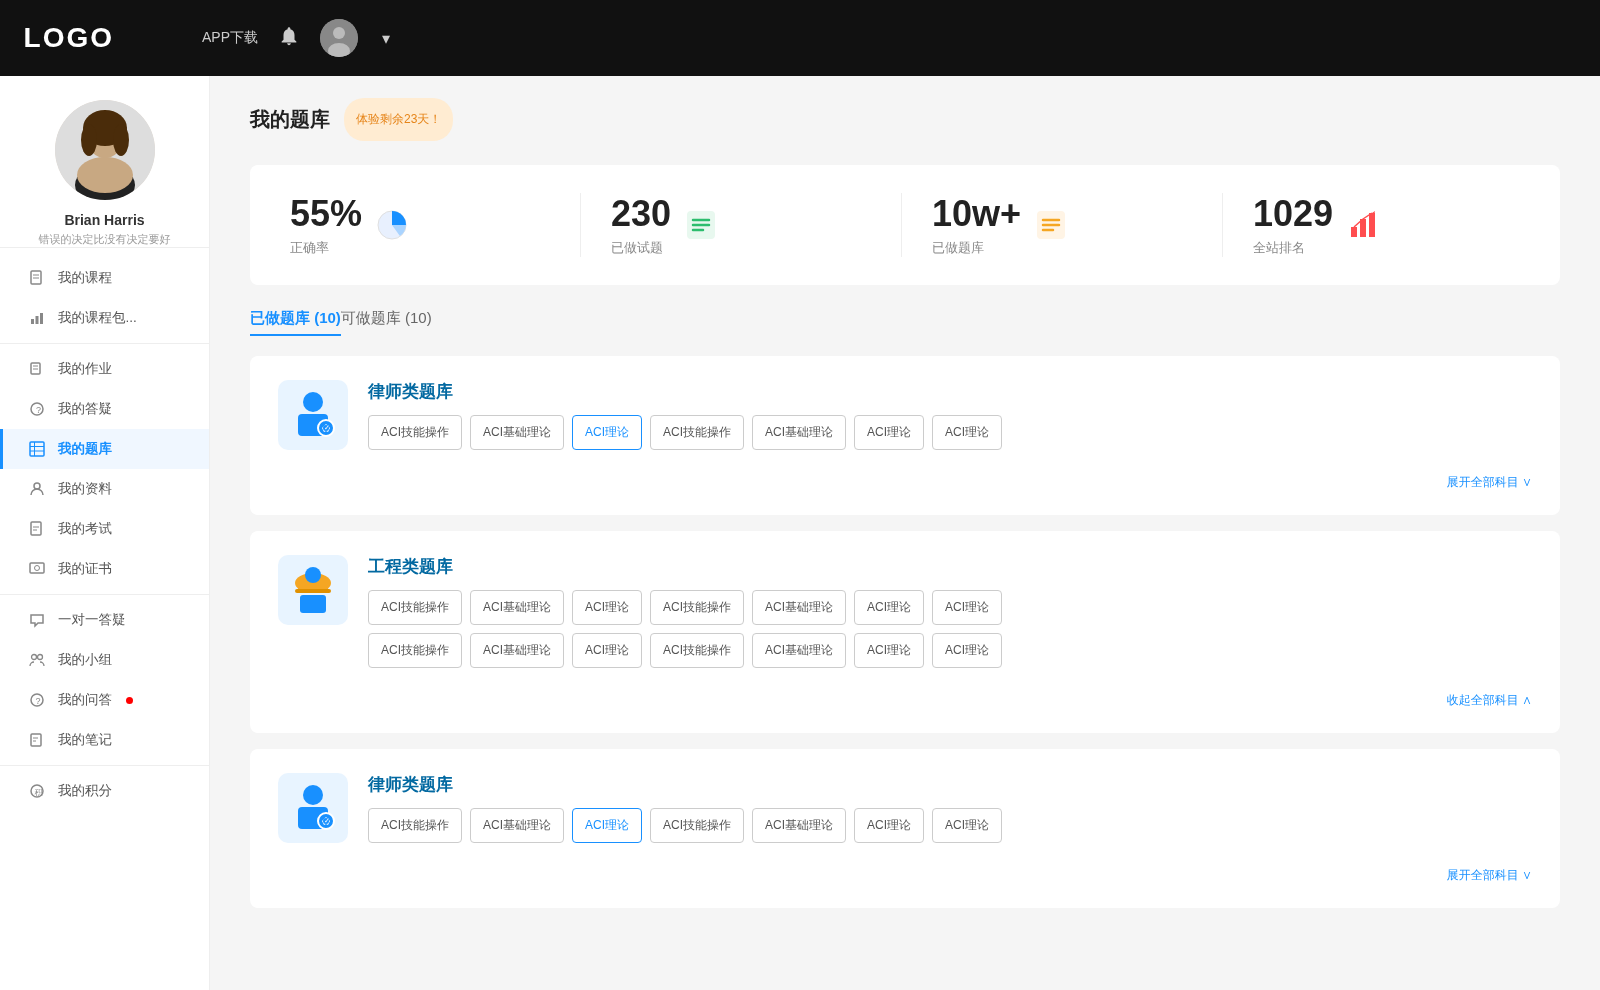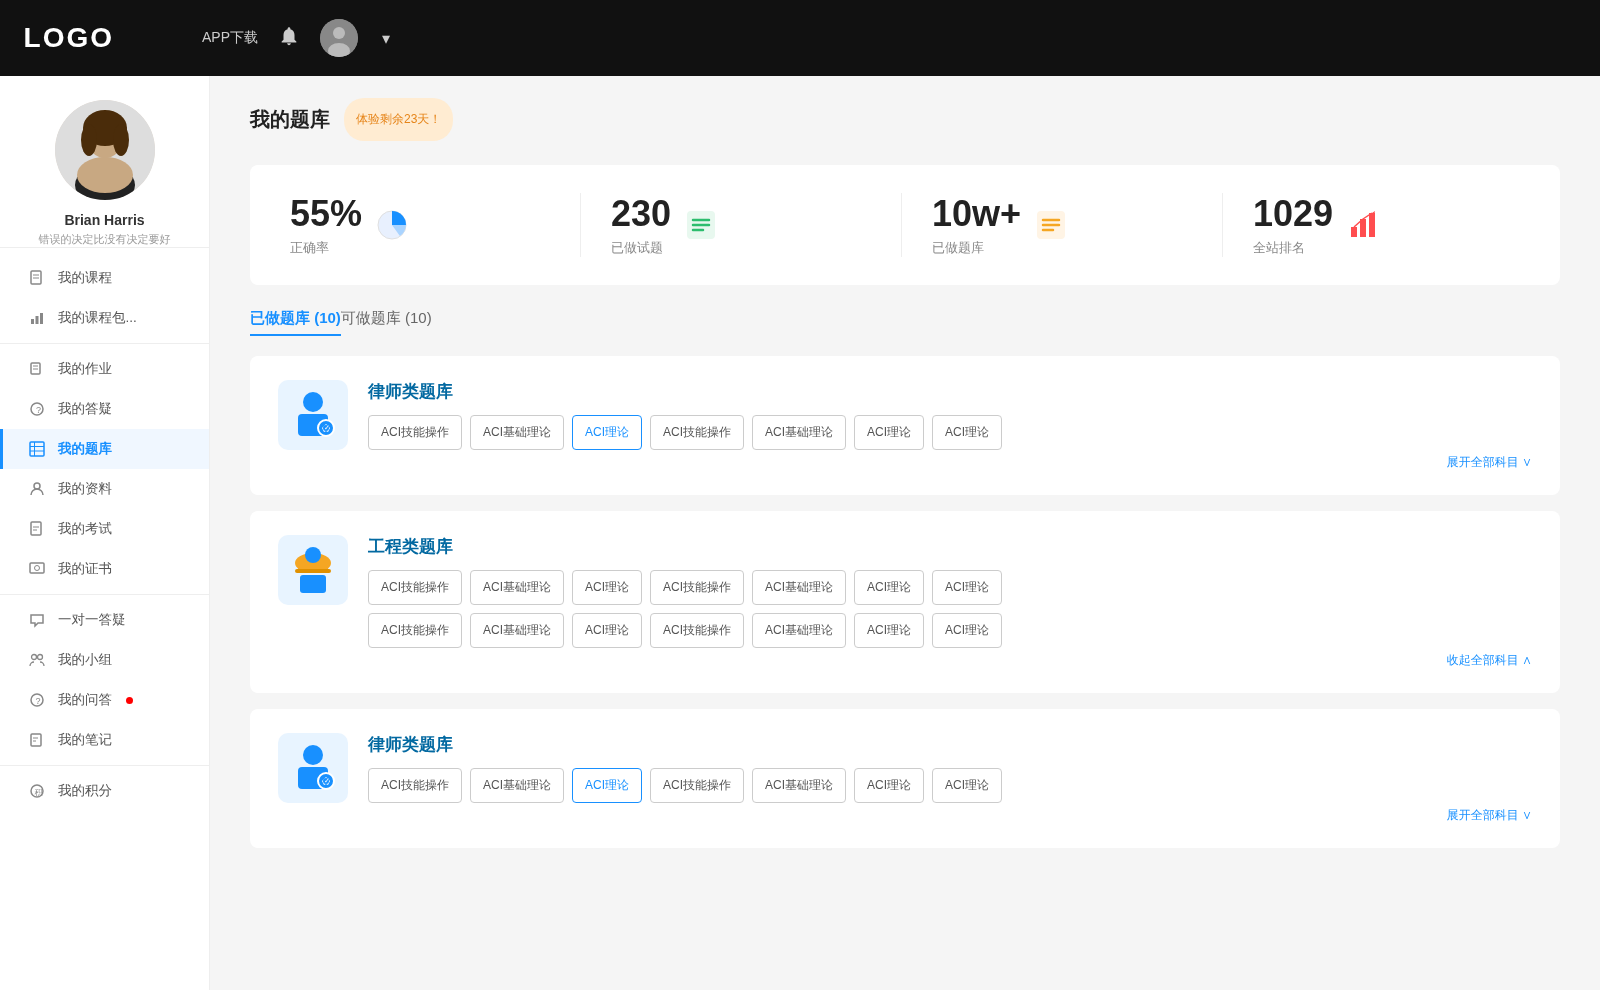--- a/index.html
+++ b/index.html
@@ -273,21 +273,21 @@
       color: #555;
       cursor: pointer;
     }
     .qbank-tag.active-tag {
       border-color: #1890ff;
       color: #1890ff;
     }
     .qbank-footer {
       display: flex;
       justify-content: flex-end;
-      margin-top: 4px;
+      margin-top: 24px;
       align-items: flex-end;
     }
     .expand-link {
       font-size: 12px;
       color: #1890ff;
       cursor: pointer;
     }
     .collapse-link {
       font-size: 12px;
       color: #1890ff;

